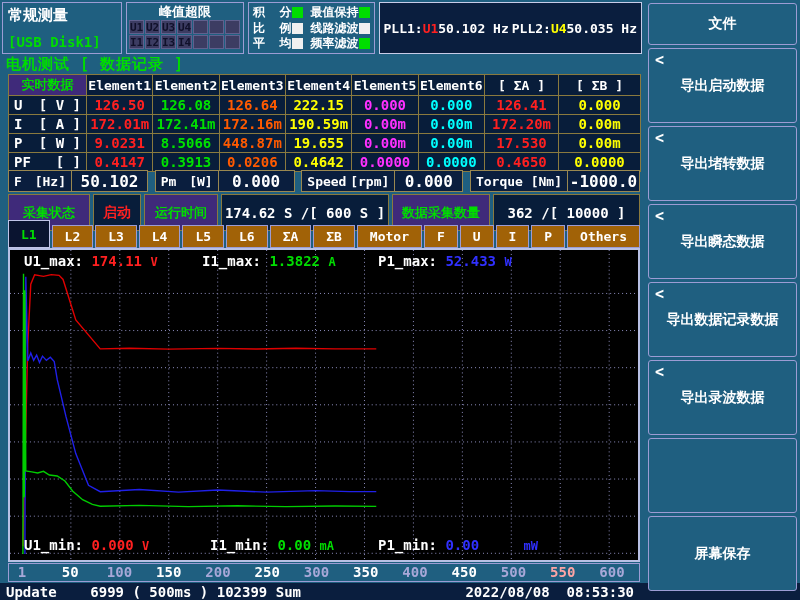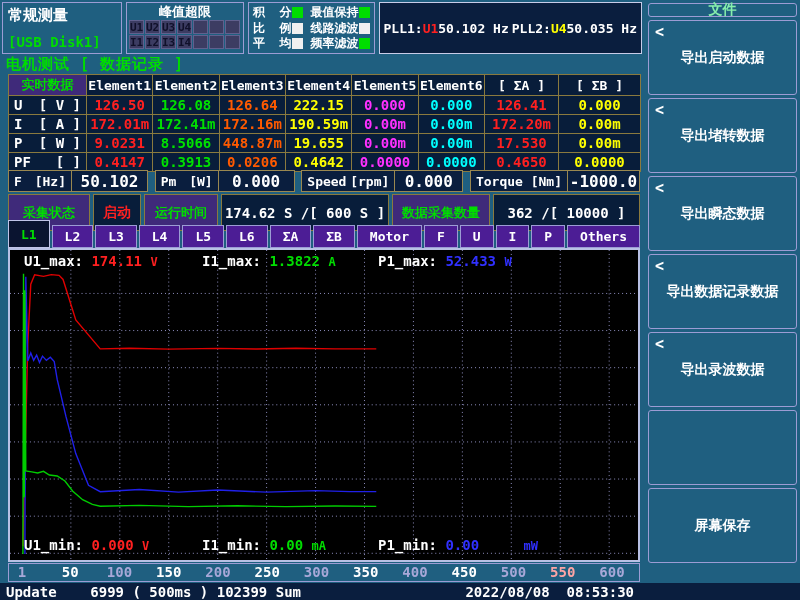--- a/index.html
+++ b/index.html
@@ -45,21 +45,21 @@
                   display:flex;align-items:center;}
   .mlabel{justify-content:space-between;padding:0 5px;font-size:13px;}
   .mvalue{justify-content:center;font-size:16px;border-left:none;}
   
   .acq{position:absolute;left:8px;top:194px;width:632px;height:21px;display:flex;gap:3px;}
   .abox{border:1px solid #8a7a3e;box-sizing:border-box;display:flex;align-items:center;justify-content:center;height:37px;}
   .abox.grn{background:#3f2a7a;color:#00dd00;font-size:13px;}
   .abox.dark{background:#081d3a;font-size:14px;white-space:pre;}
   
   .tabs{position:absolute;left:8px;top:220px;width:632px;height:28px;display:flex;align-items:flex-end;gap:2px;}
-  .tab{flex:1 1 auto;height:23px;border:1px solid #9c9cd4;background:#4c1d95;box-sizing:border-box;
+  .tab{flex:1 1 auto;height:23px;border:1px solid #9c9cd4;background:#a16207;box-sizing:border-box;
        display:flex;align-items:center;justify-content:center;font-size:13px;padding:0 3px;}
   .tab.active{height:28px;background:#0a1430;color:#00dd00;border-color:#c0c4e8;}
   
   .chart{position:absolute;left:8px;top:248px;width:632px;height:314px;background:#000;
          border:2px solid #b8c0e4;box-sizing:border-box;}
   .leg{position:absolute;left:0;width:100%;height:20px;font-size:14px;}
   .leg.top{top:3px;} .leg.bot{top:287px;}
   .lgroup{position:absolute;white-space:pre;}
   .lgroup .u{font-size:12px;}
   
@@ -68,21 +68,21 @@
   .tick{position:absolute;top:0;transform:translateX(-50%);font-size:14px;line-height:17px;}
   
   .status{position:absolute;left:0;top:583px;width:800px;height:17px;background:#0a1e3e;
           display:flex;align-items:center;font-size:14px;white-space:pre;}
   .status .l{margin-left:6px;} .status .r{margin-left:auto;margin-right:166px;}
   
   .sidebar{position:absolute;left:645px;top:0;width:155px;height:600px;display:flex;flex-direction:column;
            gap:3px;padding:3px 3px 0 3px;box-sizing:border-box;}
   .sbox{border:1px solid #9c9cd4;border-radius:3px;background:#1f5f80;box-sizing:border-box;position:relative;
         display:flex;align-items:center;justify-content:center;flex:none;}
-  .stitle{height:14px;color:#86efac;font-size:14px;}
+  .stitle{height:42px;color:#ffffff;font-size:14px;}
   .sbtn{height:75px;font-size:14px;text-align:center;padding:0 2px;}
   .arrow{position:absolute;left:6px;top:2px;font-size:15px;color:#fff;}
 </style>
 </head>
 <body>
 
 <div class="screen">
 
   <div class="topbar">
     <div class="box mode-box">
@@ -292,21 +292,21 @@
         <polyline points="15.0,308.0 15.9,27.1 17.9,112.4 20.9,104.3 23.8,111.8 26.8,106.5 29.7,114.0 32.7,107.5 36.6,111.8 40.6,108.6 44.5,112.9 47.5,131.1 56.3,168.6 66.2,206.2 79.0,238.3 90.8,244.8 130.2,242.6 169.6,245.3 209.0,243.1 258.3,245.3 307.5,243.7 342.0,244.8 368.6,244.8" fill="none" stroke="#2020e8" stroke-width="1.4"></polyline>
         <polyline points="13.0,308.0 13.6,24.0 14.4,250.5 15.0,40.8 15.9,223.7 21.9,224.8 27.8,225.8 33.7,224.2 39.6,227.9 47.5,228.9 55.3,234.0 63.2,244.3 73.1,252.9 82.9,257.7 90.8,259.5 130.2,258.7 179.4,259.9 228.7,259.1 277.9,259.9 327.2,259.3 368.6,259.7" fill="none" stroke="#00cc00" stroke-width="1.4"></polyline>
       </svg>
     <div class="leg top" id="legTop">
         <div class="lgroup" style="left: 14px;"><span>U1_max: </span><span style="color: rgb(255, 32, 32);">174.11 </span><span class="u" style="color: rgb(255, 32, 32);">V</span></div>
         <div class="lgroup" style="left: 192px;"><span>I1_max: </span><span style="color: rgb(0, 221, 0);">1.3822 </span><span class="u" style="color: rgb(0, 221, 0);">A</span></div>
         <div class="lgroup" style="left: 368px;"><span>P1_max: </span><span style="color: rgb(48, 48, 255);">52.433 </span><span class="u" style="color: rgb(48, 48, 255);">W</span></div>
       </div>
     <div class="leg bot" id="legBot">
         <div class="lgroup" style="left: 14px;"><span>U1_min: </span><span style="color: rgb(255, 32, 32);">0.000 </span><span class="u" style="color: rgb(255, 32, 32);">V</span></div>
-        <div class="lgroup" style="left: 192px;"><span>I1_min: </span><span style="color: rgb(0, 221, 0);">0.00 </span><span class="u" style="color: rgb(0, 221, 0);">mA</span></div>
+        <div class="lgroup" style="left: 200px;"><span>I1_min: </span><span style="color: rgb(0, 221, 0);">0.00 </span><span class="u" style="color: rgb(0, 221, 0);">mA</span></div>
         <div class="lgroup" style="left: 368px;"><span>P1_min: </span><span style="color: rgb(48, 48, 255);">0.00 </span><span class="u" style="color: rgb(48, 48, 255); padding-left: 36px;">mW</span></div>
       </div>
   </div>
 
   <div class="xaxis" id="xAxis">
       <span class="tick" style="left: 12.985px; color: rgb(168, 168, 216);">1</span>
       <span class="tick" style="left: 61.25px; color: rgb(255, 255, 255);">50</span>
       <span class="tick" style="left: 110.5px; color: rgb(168, 168, 216);">100</span>
       <span class="tick" style="left: 159.75px; color: rgb(255, 255, 255);">150</span>
       <span class="tick" style="left: 209px; color: rgb(168, 168, 216);">200</span>

